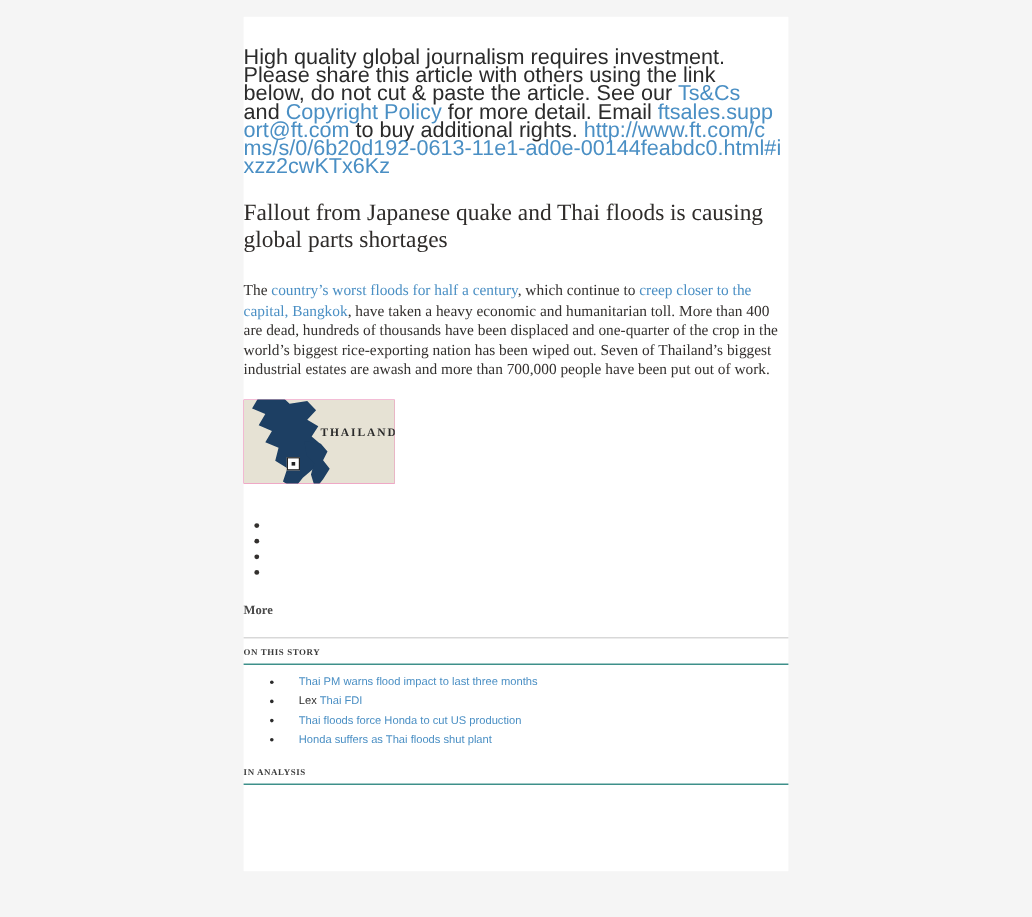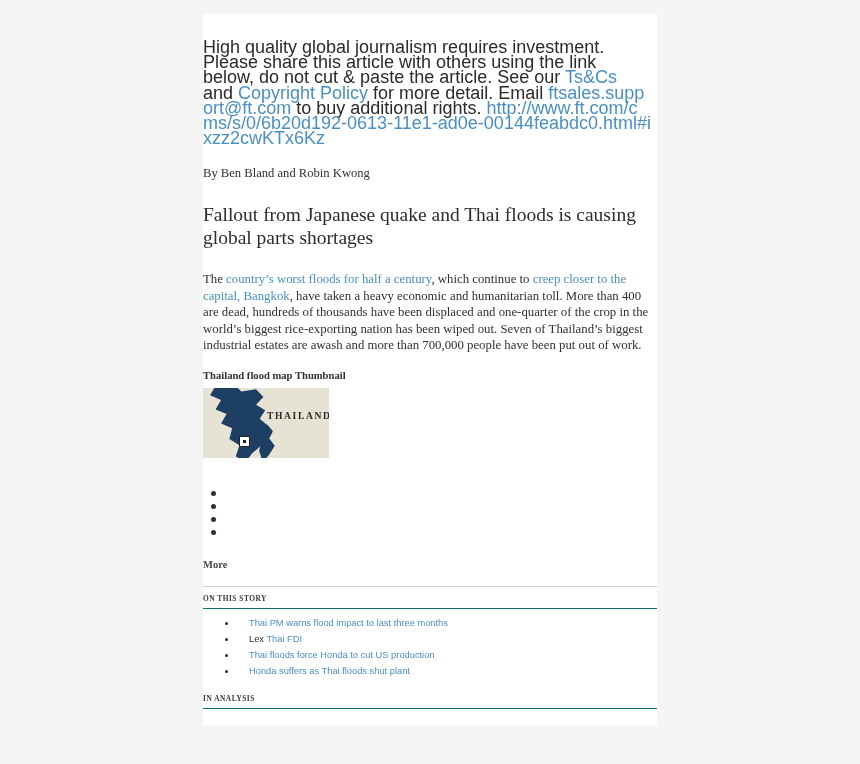--- a/index.html
+++ b/index.html
@@ -193,30 +193,28 @@
 
 <div class="page">
   <div class="inner" style="padding-left:0;padding-right:0;">
 
     <div style="padding-left:0;padding-right:0;">
       <p class="notice" style="margin-left:0;">
         <span>High quality global journalism requires investment. Please share this article with others using the link below, do not cut &amp; paste the article. See our </span><a href="#">Ts&amp;Cs</a><span> and </span><a href="#">Copyright Policy</a><span> for more detail. Email </span><a href="#">ftsales.support@ft.com</a><span> to buy additional rights. </span><a href="#">http://www.ft.com/cms/s/0/6b20d192-0613-11e1-ad0e-00144feabdc0.html#ixzz2cwKTx6Kz</a>
       </p>
 
 
-      <div class="byline">By Ben Bland and Robin Kwong</div>
 
       <h1 class="headline">Fallout from Japanese quake and Thai floods is causing global parts shortages</h1>
 
 
       <p class="body">
         <span>The </span><a href="#">country’s worst floods for half a century</a><span>, which continue to </span><a href="#">creep closer to the capital, Bangkok</a><span>, have taken a heavy economic and humanitarian toll. More than 400 are dead, hundreds of thousands have been displaced and one-quarter of the crop in the world’s biggest rice-exporting nation has been wiped out. Seven of Thailand’s biggest industrial estates are awash and more than 700,000 people have been put out of work.</span>
       </p>
 
-      <div class="figcaption">Thailand flood map Thumbnail</div>
 
       <div class="map-wrap">
         <div class="map-sea"></div>
         <div class="map-land"></div>
         <div class="map-land2"></div>
         <div class="map-label">THAILAND</div>
         <div class="map-marker"></div>
       </div>
 
       <ul class="plain-bullets">

